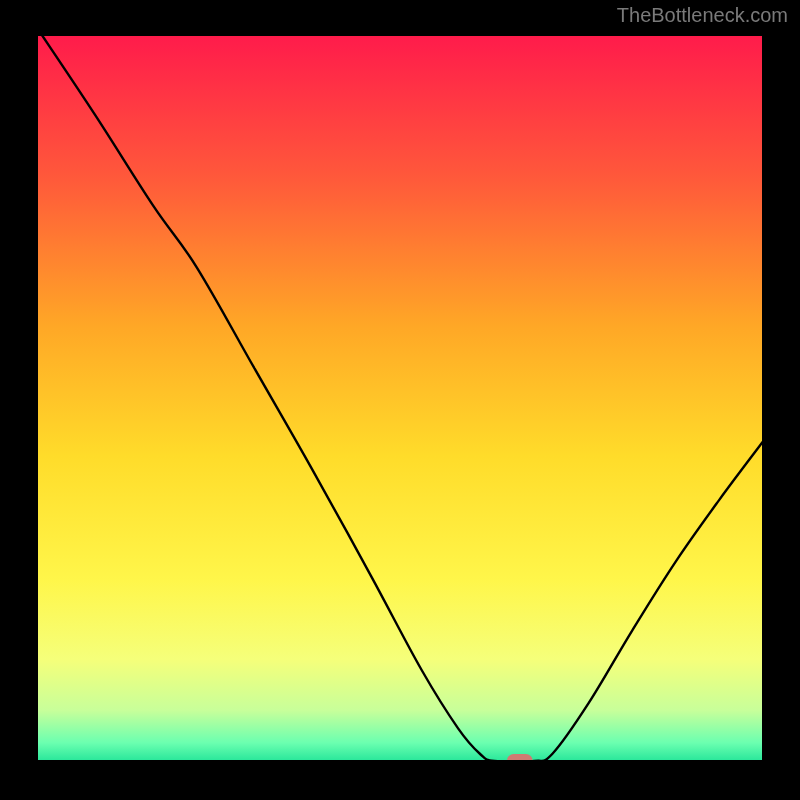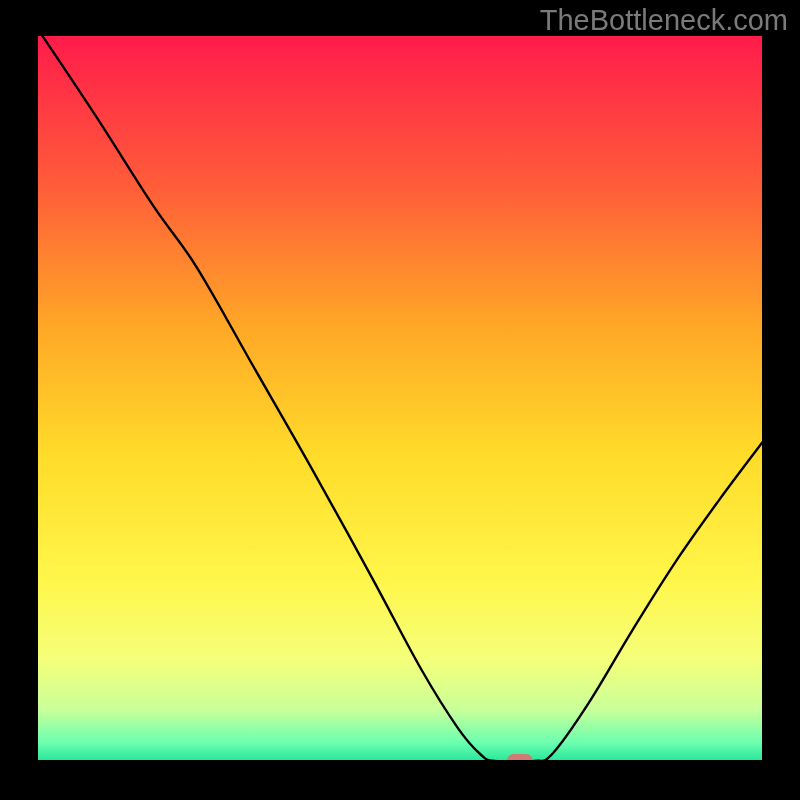--- a/index.html
+++ b/index.html
@@ -13,21 +13,21 @@
   .chart-container {
     position: relative;
     width: 800px;
     height: 800px;
   }
   .watermark {
     position: absolute;
     top: 4px;
     right: 12px;
     font-family: Arial, Helvetica, sans-serif;
-    font-size: 29px;
+    font-size: 20px;
     color: #7a7a7a;
     font-weight: 500;
     z-index: 10;
   }
   svg {
     display: block;
   }
 </style>
 </head>
 <body>

